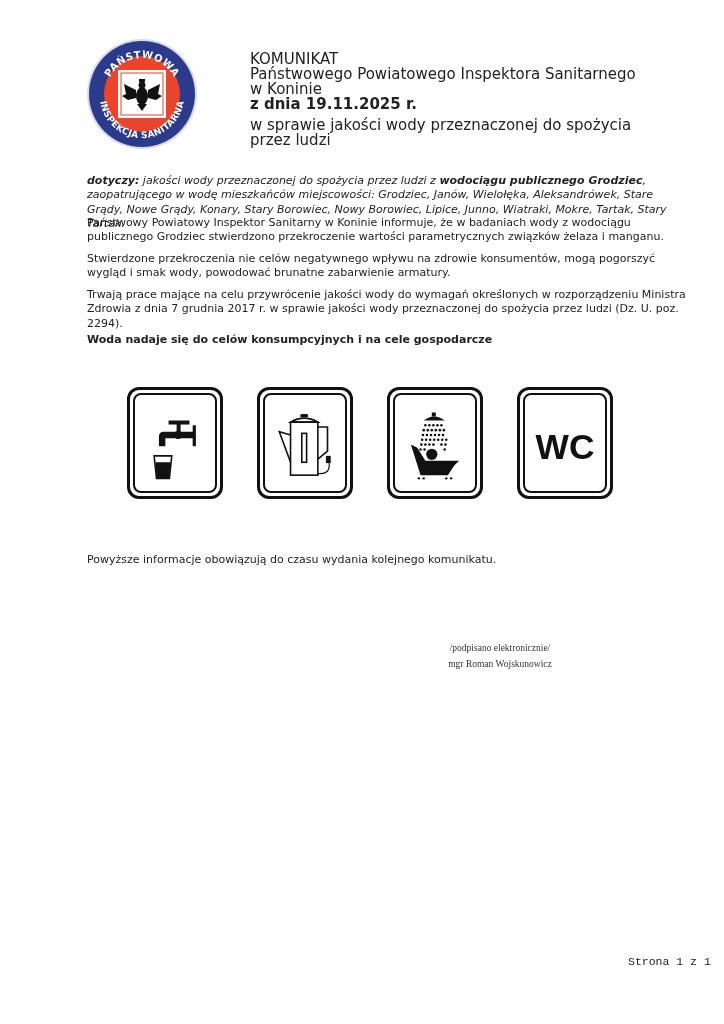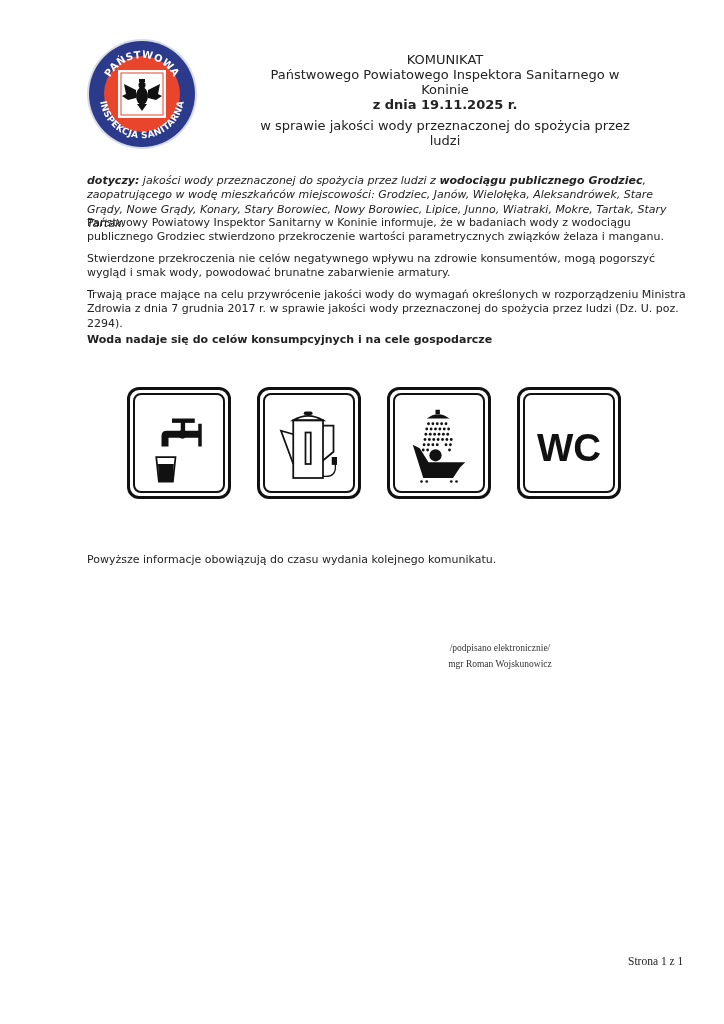--- a/index.html
+++ b/index.html
@@ -1,34 +1,34 @@
 <!DOCTYPE html>
 <html><head>
 <meta charset="utf-8">
 <style>
   html, body { margin:0; padding:0; background:#ffffff; }
   body { width:724px; height:1024px; position:relative; overflow:hidden; color:#222; font-family:"DejaVu Sans", sans-serif; }
   .abs { position:absolute; }
   .logo { left:86px; top:38px; width:112px; height:112px; }
-  .header { left:250px; top:52px; width:390px; text-align:center; font-size:13px; line-height:15px; color:#222; }
+  .header { left:250px; top:52px; width:390px; font-size:15px; line-height:15px; color:#222; }
   .header .date { font-weight:bold; }
   .header .subject { margin-top:6px; }
   .body-text { left:87px; width:605px; font-size:11px; line-height:14.3px; color:#222; }
   .body-text b { font-weight:bold; }
   .p1 { top:174px;font-style:italic; }
   .p2 { top:216px; }
   .p3 { top:252px; }
   .p4 { top:288px; }
   .notice { left:87px; top:333px; font-size:11px; font-weight:bold; color:#222; }
-  .icon-box { top:387px; width:104px; height:112px; border:3px solid #111; border-radius:12px; box-sizing:border-box; background:#fff; }
+  .icon-box { top:387px; width:96px; height:112px; border:3px solid #111; border-radius:12px; box-sizing:border-box; background:#fff; }
   .icon-box .inner { position:absolute; left:3px; top:3px; right:3px; bottom:3px; border:2px solid #111; border-radius:8px; }
   .icon-box svg { position:absolute; left:0; top:0; width:100%; height:100%; }
   .validity { left:87px; top:553px; font-size:11px; font-weight:normal; color:#222; }
   .signature { left:395px; top:640px; width:210px; text-align:center; font-family:"Liberation Serif", serif; font-size:9.5px; line-height:16px; color:#333; }
-  .page-num { left:628px; top:955px; font-family:Liberation Serif, serif; font-size:11.5px; color:#222; }
+  .page-num { left:628px; top:955px; font-family:Liberation Mono, monospace; font-size:11.5px; color:#222; }
 </style>
 </head>
 <body>
 
 <div class="abs logo">
   <svg viewBox="0 0 112 112" width="112" height="112">
     <defs>
       <path id="arcTop" d="M 20 56 A 36 36 0 0 1 92 56"></path>
       <path id="arcBot" d="M 14 58 A 42 42 0 0 0 98 58"></path>
     </defs>

